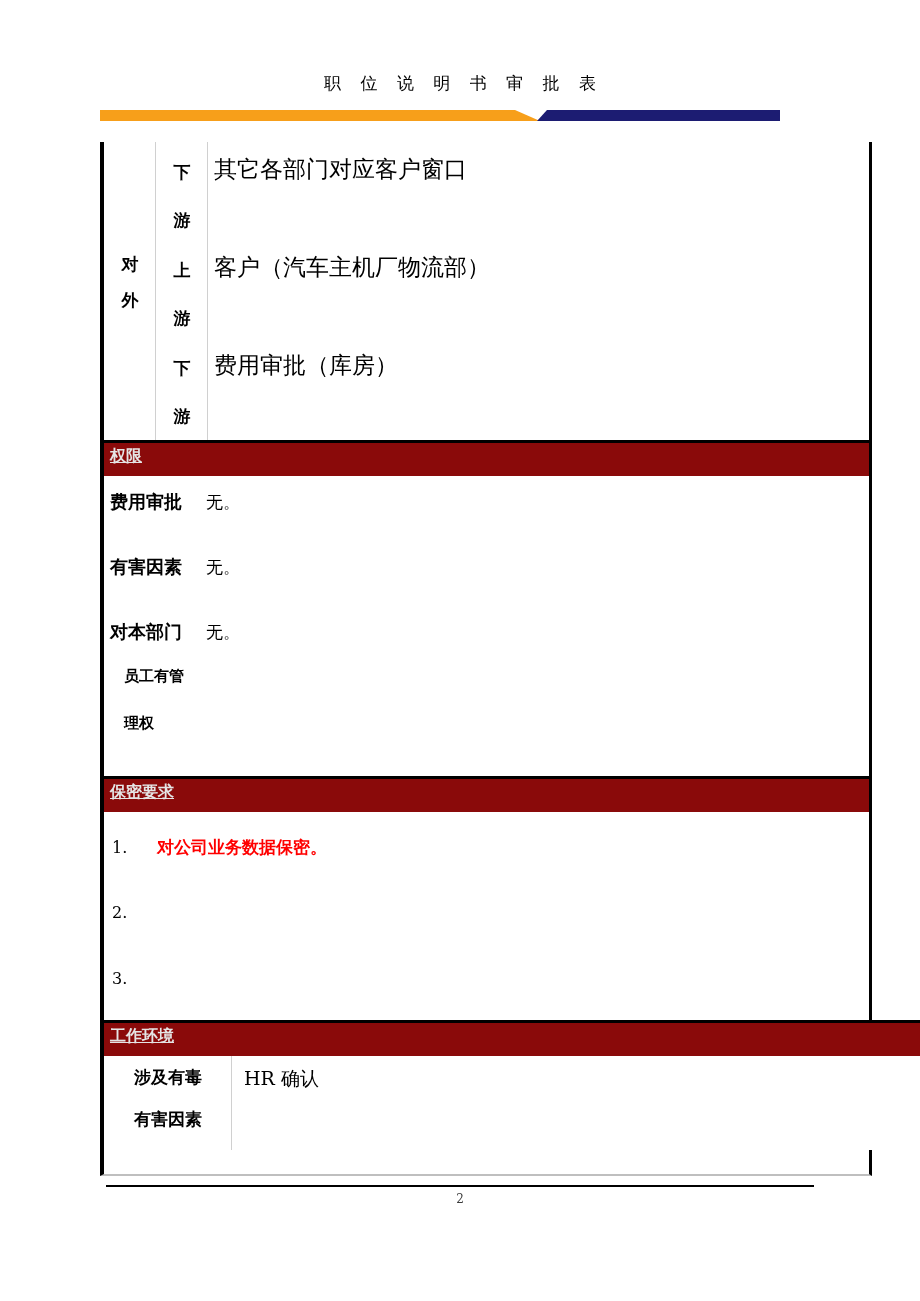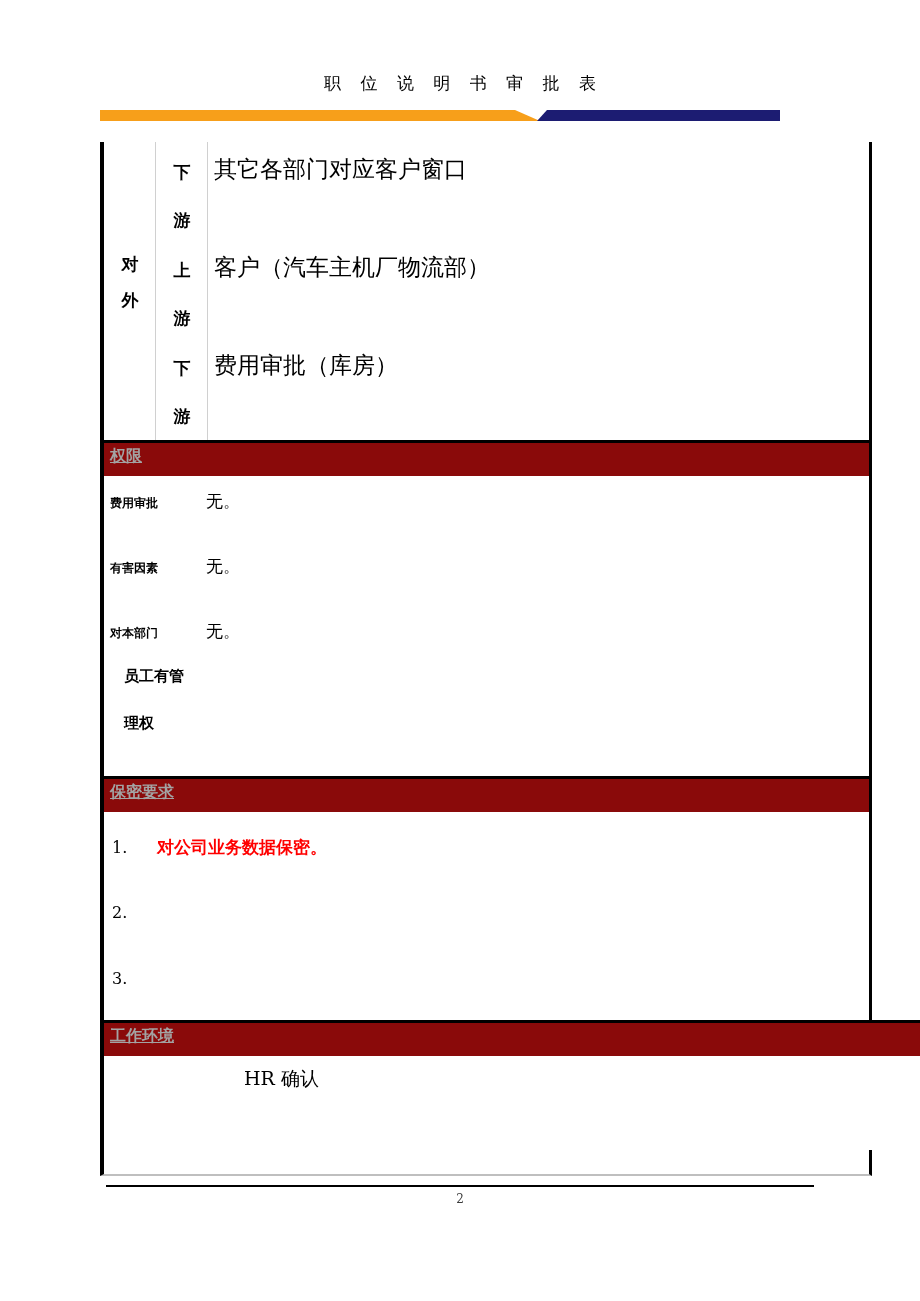--- a/index.html
+++ b/index.html
@@ -139,42 +139,42 @@
     position: relative;
     background: #8A0A0A;
     height: 36px;
     border-top: 3px solid #000000;
     box-sizing: border-box;
   }
   .band-label {
     position: absolute;
     left: 6px;
     top: 3px;
-    color: #a3a3a3;
+    color: #e5e5e5;
     font-weight: bold;
     font-size: 16px;
     text-decoration: underline;
     white-space: nowrap;
   }
 
   
   .auth-body {
     position: relative;
     height: 300px;
     background: #FFFFFF;
   }
   .auth-row {
     position: absolute;
     left: 6px;
     white-space: nowrap;
   }
   .auth-key {
     display: inline-block;
     font-weight: bold;
-    font-size: 12px;
+    font-size: 18px;
     width: 96px;
   }
   .auth-val {
     display: inline-block;
     font-size: 17px;
   }
   .auth-cont {
     position: absolute;
     left: 20px;
     font-weight: bold;
@@ -342,20 +342,24 @@
       <span class="conf-num">3.</span><span class="conf-txt"></span>
     </div>
   </div>
 </div>
 
 <div style="position:absolute; left:104px; top:1020px; width:859px;">
   <div class="band">
     <div class="band-label">工作环境</div>
   </div>
   <div class="env-body">
+    <div class="env-key-cell">
+      <div class="env-key-line" style="top:10px">涉及有毒</div>
+      <div class="env-key-line" style="top:52px">有害因素</div>
+    </div>
     <div class="env-val">HR 确认</div>
   </div>
 </div>
 
 <div class="page-footer">
   <div class="footer-rule"></div>
   <div class="footer-pageno">2</div>
 </div>
 
 </body></html>

